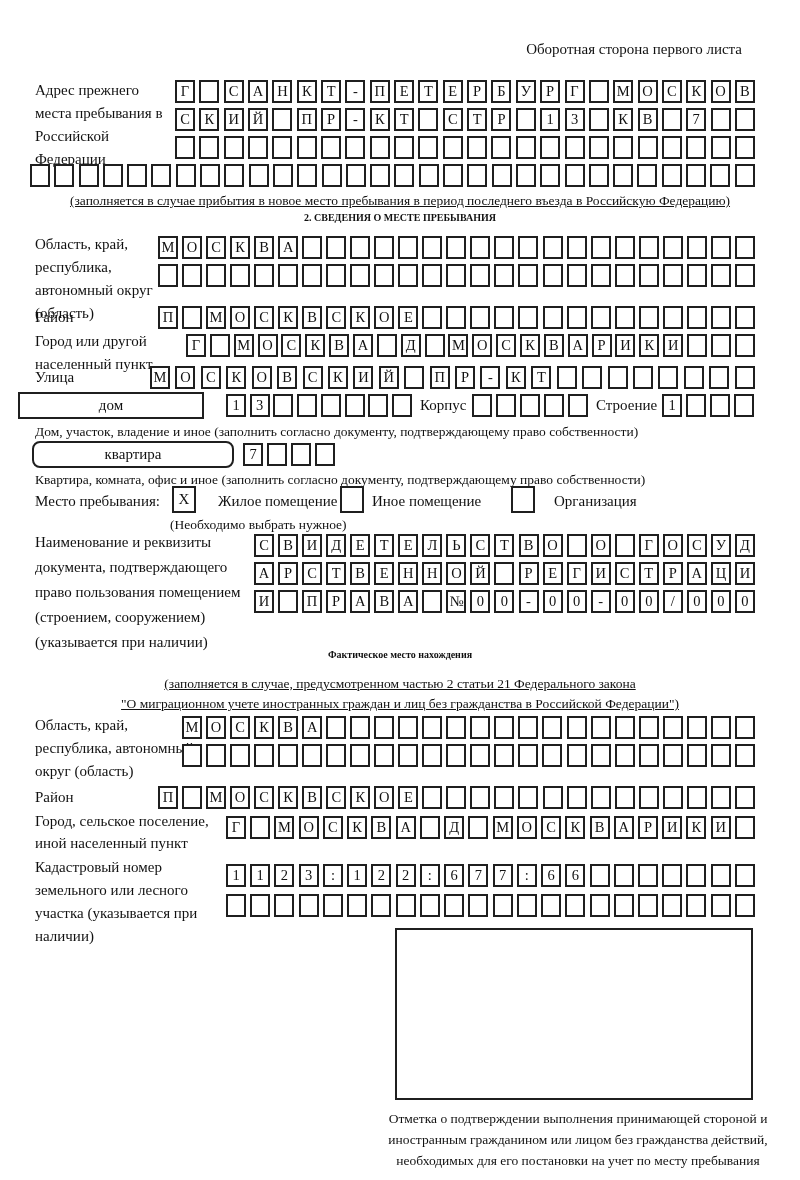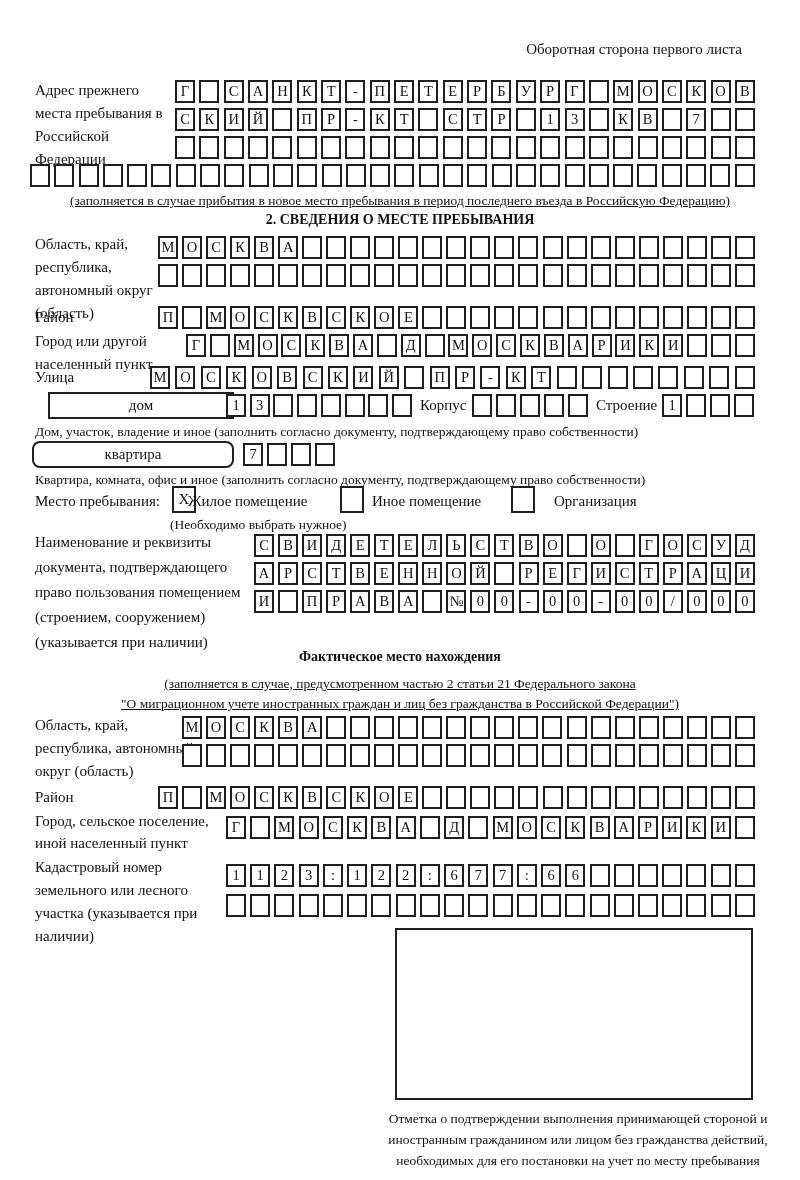--- a/index.html
+++ b/index.html
@@ -4,21 +4,21 @@
 <style>
   html,body { margin:0; padding:0; background:#ffffff; }
   .page {
     position:relative; width:800px; height:1180px; background:#ffffff;
     font-family:"Liberation Serif","DejaVu Serif",serif; color:#111;
     overflow:hidden;
   }
   .abs { position:absolute;margin-top:18px; }
   .lbl { font-size:15px; line-height:23px; }
   .note { font-size:13.5px; line-height:19px; }
-  .hdr { font-size:14px; font-weight:bold; text-align:center; width:100%; }
+  .hdr { font-size:10px; font-weight:bold; text-align:center; width:100%; }
   .center { text-align:center; width:100%;text-decoration:underline; }
   .cellrow { display:flex; justify-content:space-between; }
   .cell {
     box-sizing:border-box; flex:0 0 20px; width:20px; height:23px;
     border:2px solid #1f1f1f; background:#fff; text-align:center;
     font-size:14.5px; line-height:19px; font-family:"Liberation Serif",serif;
   }
   .wbox {
     box-sizing:border-box; border:2px solid #1f1f1f; height:27px;
     text-align:center; font-size:15px; line-height:23px; background:#fff;
@@ -285,21 +285,21 @@
       <span class="cell"></span>
       <span class="cell"></span>
       <span class="cell"></span>
       <span class="cell"></span>
       <span class="cell"></span>
       <span class="cell"></span>
       <span class="cell"></span>
       <span class="cell"></span>
     </div>
 
-  <div class="abs wbox" style="left:48px; top:374px; width:186px;">дом</div>
+  <div class="abs wbox" style="left:18px; top:374px; width:186px;">дом</div>
   <div class="abs cellrow" style="left:226px; top:376px; width:186px;">
       <span class="cell">1</span>
       <span class="cell">3</span>
       <span class="cell"></span>
       <span class="cell"></span>
       <span class="cell"></span>
       <span class="cell"></span>
       <span class="cell"></span>
       <span class="cell"></span>
     </div>
@@ -324,21 +324,21 @@
   <div class="abs cellrow" style="left:243px; top:425px; width:92px;">
       <span class="cell">7</span>
       <span class="cell"></span>
       <span class="cell"></span>
       <span class="cell"></span>
     </div>
   <div class="abs note" style="left:35px; top:452px;">Квартира, комната, офис и иное (заполнить согласно документу, подтверждающему право собственности)</div>
 
   <div class="abs lbl" style="left:35px; top:472px;">Место пребывания:</div>
   <span class="abs checkbox" style="left:172px; top:468px;">X</span>
-  <div class="abs lbl" style="left:188px; top:472px;text-align:right;">Жилое помещение</div>
+  <div class="abs lbl" style="left:218px; top:472px;text-align:right;">Жилое помещение</div>
   <span class="abs checkbox" style="left:340px; top:468px;"></span>
   <div class="abs lbl" style="left:372px; top:472px;">Иное помещение</div>
   <span class="abs checkbox" style="left:511px; top:468px;"></span>
   <div class="abs lbl" style="left:554px; top:472px;">Организация</div>
   <div class="abs note" style="left:170px; top:497px; width:290px; text-align:left;">(Необходимо выбрать нужное)</div>
 
   <div class="abs lbl" style="left:35px; top:512px; width:216px; line-height:25px;">Наименование и реквизиты документа, подтверждающего право пользования помещением (строением, сооружением) (указывается при наличии)</div>
   <div class="abs cellrow" style="left:254px; top:516px; width:501px;">
       <span class="cell">С</span>
       <span class="cell">В</span>

